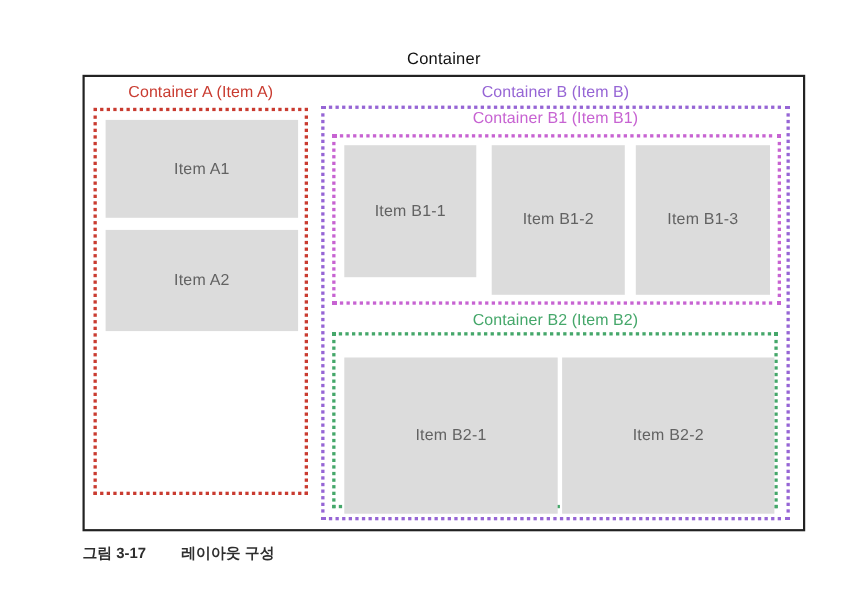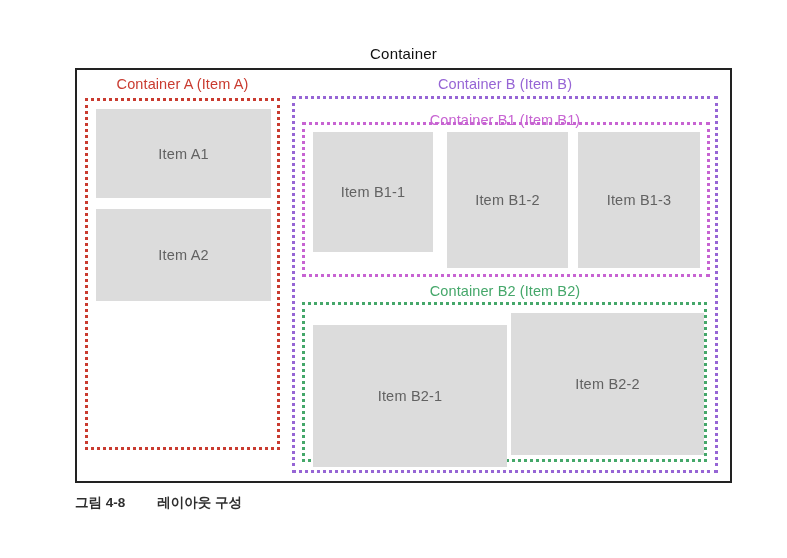--- a/index.html
+++ b/index.html
@@ -29,42 +29,42 @@
     position:absolute;left:75px;top:68px;width:657px;height:415px;
     border:2px solid var(--outline);background:#ffffff;
   }
 
   .clabel{
     position:absolute;text-align:center;font-weight:normal;
     font-size:14.5px;letter-spacing:.1px;white-space:nowrap;
   }
   .clabel.red{left:8px;top:6px;width:195px;color:var(--red);}
   .clabel.purple{left:215px;top:6px;width:426px;color:var(--purple);}
-  .clabel.magenta{left:0;top:13px;width:420px;color:var(--magenta);}
+  .clabel.magenta{left:0;top:1px;width:420px;color:var(--magenta);}
   .clabel.green{left:0;top:184px;width:420px;color:var(--green);}
 
   .dotted{position:absolute;background:transparent;}
   .box-a{left:8px;top:28px;width:195px;height:352px;border:3px dotted var(--red);}
   .box-b{left:215px;top:26px;width:426px;height:377px;border:3px dotted var(--purple);}
   .box-b1{left:7px;top:23px;width:408px;height:155px;border:3px dotted var(--magenta);}
   .box-b2{left:7px;top:203px;width:405px;height:160px;border:3px dotted var(--green);}
 
   .item{
     position:absolute;background:var(--item-bg);color:var(--item-text);
     display:flex;align-items:center;justify-content:center;
     font-size:14.5px;letter-spacing:.2px;
   }
   .item-a1{left:8px;top:8px;width:175px;height:89px;}
   .item-a2{left:8px;top:108px;width:175px;height:92px;}
   .item-a3{left:8px;top:210px;width:175px;height:92px;}
   .item-b1-1{left:8px;top:7px;width:120px;height:120px;}
   .item-b1-2{left:142px;top:7px;width:121px;height:136px;}
   .item-b1-3{left:273px;top:7px;width:122px;height:136px;}
   .item-b2-1{left:8px;top:8px;width:194px;height:142px;margin-top:12px;}
-  .item-b2-2{left:206px;top:8px;width:193px;height:142px;}
+  .item-b2-2{left:206px;top:20px;width:193px;height:142px;}
 
   .caption{
     position:absolute;left:75px;top:494px;
     font-size:13.5px;font-weight:bold;color:var(--caption);
   }
   .caption .cap-text{margin-left:12px;font-weight:bold;padding-left:20px;}
 </style>
 </head>
 <body>
 
@@ -93,16 +93,16 @@
       <div class="clabel green">Container B2 (Item B2)</div>
       <div class="dotted box-b2">
         <div class="item item-b2-1">Item B2-1</div>
         <div class="item item-b2-2">Item B2-2</div>
       </div>
 
     </div>
   </div>
 
   <div class="caption">
-    <span class="cap-label">그림 4-8</span><span class="cap-text">레이아웃 구성</span>
+    <span class="cap-label">그림 3-17</span><span class="cap-text">레이아웃 구성</span>
   </div>
 
 </div>
 
 </body></html>

